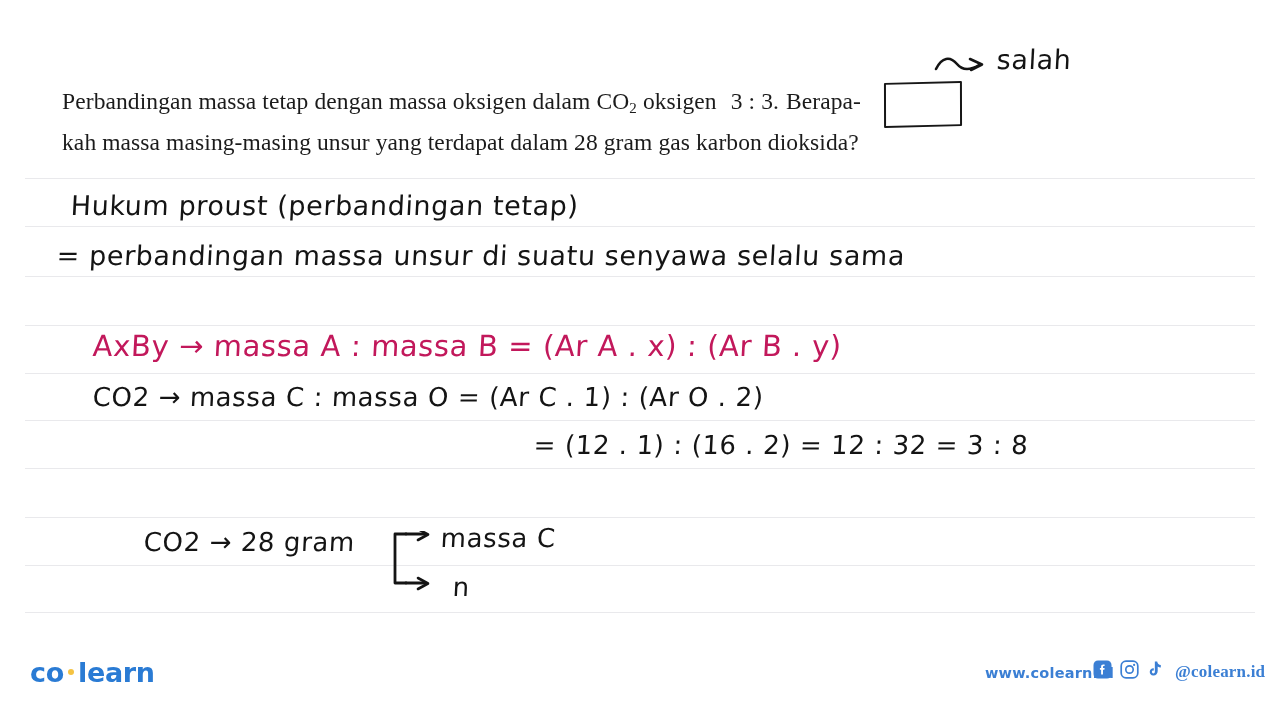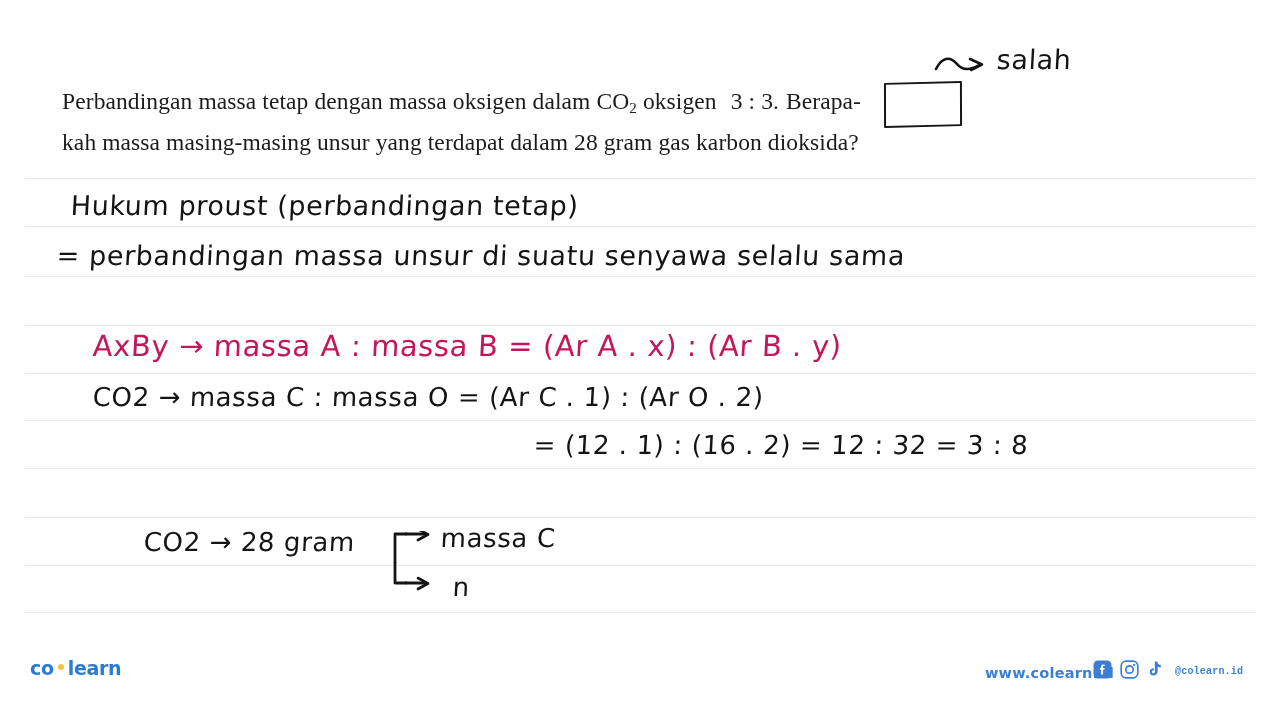--- a/index.html
+++ b/index.html
@@ -123,21 +123,21 @@
     bottom: 0;
     width: 1280px;
     height: 72px;
   }
   .logo {
     position: absolute;
     left: 30px;
     top: 9px;
     font-family: "DejaVu Sans", sans-serif;
     font-weight: bold;
-    font-size: 19px;
+    font-size: 27px;
     color: #2a7bd4;
     letter-spacing: -.3px;
   }
   .logo .dot {
     display: inline-block;
     width: 6px; height: 6px;
     border-radius: 50%;
     background: #f5c342;
     margin: 0 4px 5px 4px;
     vertical-align: middle;
@@ -155,22 +155,22 @@
   }
   .socials {
     position: absolute;
     left: 1093px;
     top: 12px;
     display: flex;
     align-items: center;
     gap: 8px;
   }
   .handle {
-    font-family: Liberation Mono, monospace;
-    font-size: 10px;
+    font-family: Liberation Serif, serif;
+    font-size: 17px;
     font-weight: bold;
     color: #3b7fd4;
     margin-left: 3px;
     letter-spacing: .2px;
   }
 </style>
 </head>
 <body>
 
 <div class="rules">

